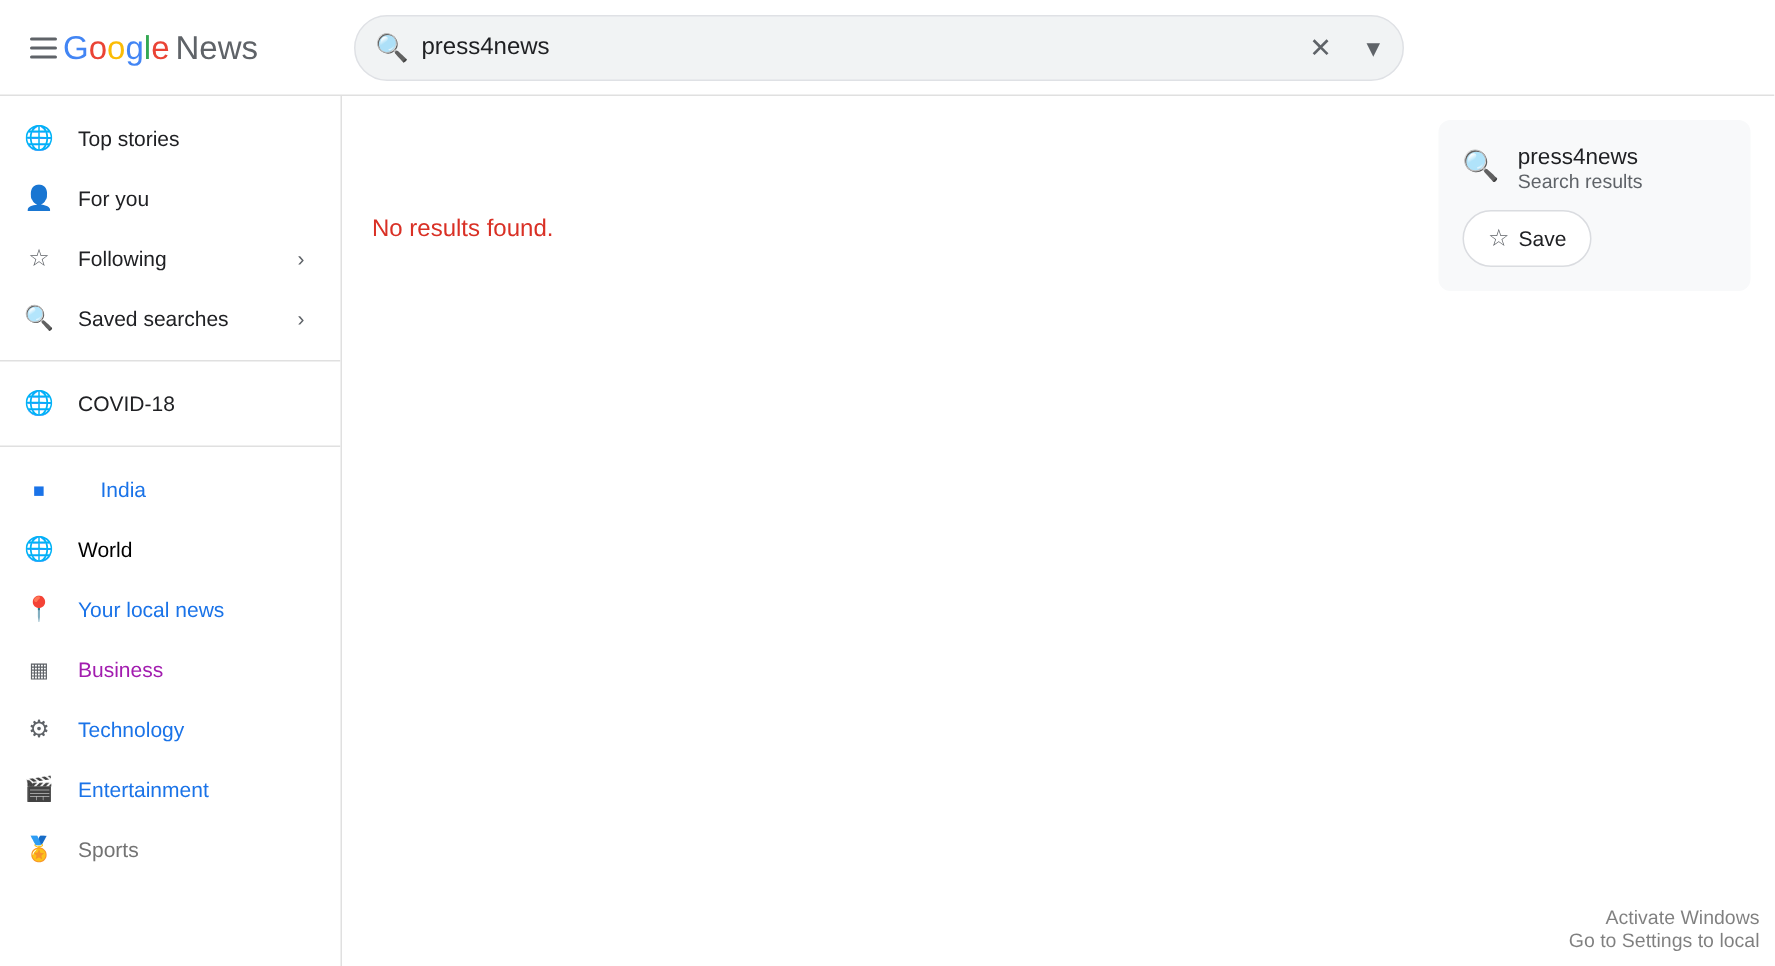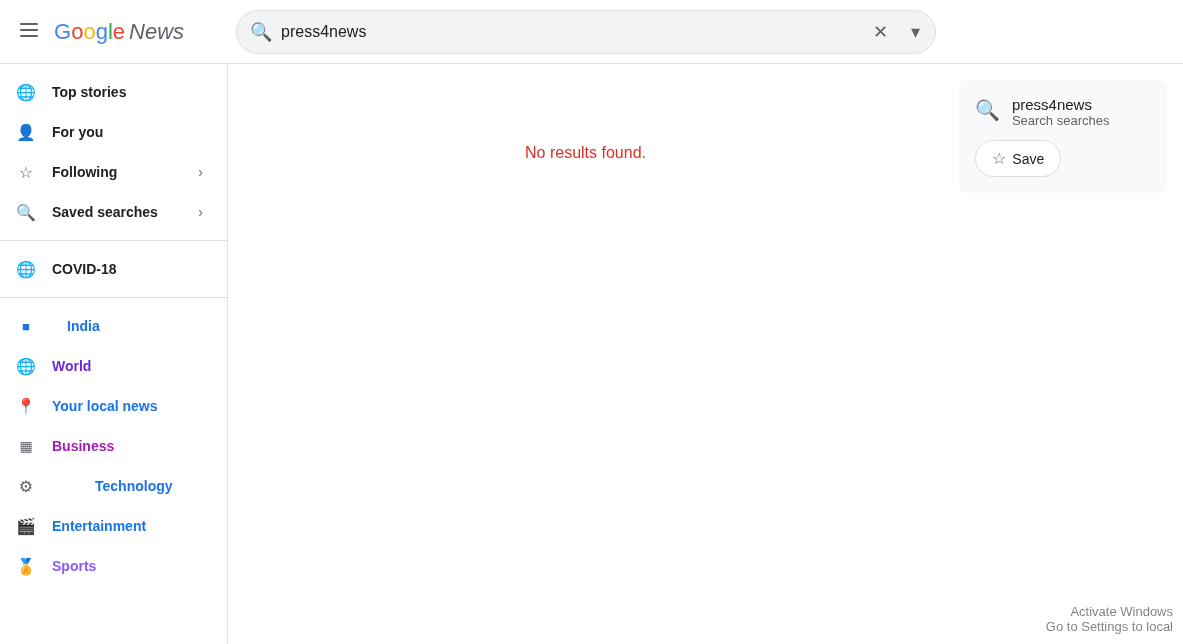--- a/index.html
+++ b/index.html
@@ -9,21 +9,21 @@
     .header {
       display: flex;
       align-items: center;
       padding: 8px 16px;
       border-bottom: 1px solid #e0e0e0;
       height: 64px;
       background: #fff;
     }
     .header-left {
       display: flex;
-      gap: 12px;
+      align-items: center;
       min-width: 220px;
     }
     .hamburger {
       cursor: pointer;
       display: flex;
       flex-direction: column;
       gap: 4px;
       padding: 4px;
     }
     .hamburger span {
@@ -44,21 +44,20 @@
       font-weight: 400;
     }
     .g-blue { color: #4285F4; }
     .g-red { color: #EA4335; }
     .g-yellow { color: #FBBC05; }
     .g-green { color: #34A853; }
     .news-text {
       font-size: 22px;
       color: #5f6368;
       font-weight: 400;
-      font-style: italic;
     }
 
     
     .search-container {
       flex: 1;
       max-width: 700px;
       position: relative;
       display: flex;
       align-items: center;
     }
@@ -132,39 +131,37 @@
       height: 20px;
       display: flex;
       align-items: center;
       justify-content: center;
       color: #5f6368;
       font-size: 16px;
     }
     .sidebar-item .item-label {
       flex: 1;
       font-size: 14px;
-      font-weight: bold;
     }
     .sidebar-item.colored .item-label { color: #1a73e8; }
     .sidebar-item .chevron {
       color: #5f6368;
       font-size: 14px;
     }
     .sidebar-divider {
       border: none;
       border-top: 1px solid #e0e0e0;
       margin: 8px 0;
     }
 
     
     .content {
       flex: 1;
       display: flex;
       flex-direction: column;
-      align-items: center;
       justify-content: flex-start;
       padding: 60px 20px;
       position: relative;
     }
     .no-results {
       font-size: 16px;
       color: #d93025;
       margin-top: 20px;
     }
 
@@ -293,60 +290,60 @@
 
     <hr class="sidebar-divider">
 
     <div class="sidebar-item colored">
       <span class="item-icon" style="color:#1a73e8; font-size:13px;">■</span>
       <span class="item-label" style="color:#1a73e8;margin-left:15px;">India</span>
     </div>
 
     <div class="sidebar-item colored">
       <span class="item-icon">🌐</span>
-      <span class="item-label" style="color:#6d28d9;">World</span>
+      <span class="item-label" style="color:#000000;">World</span>
     </div>
 
     <div class="sidebar-item colored">
       <span class="item-icon">📍</span>
       <span class="item-label" style="color:#1a73e8;">Your local news</span>
     </div>
 
     <div class="sidebar-item colored">
       <span class="item-icon" style="font-size:14px;">▦</span>
       <span class="item-label" style="color:#a21caf;">Business</span>
     </div>
 
     <div class="sidebar-item colored">
       <span class="item-icon">⚙</span>
-      <span class="item-label" style="color:#1a73e8;margin-left:43px;">Technology</span>
+      <span class="item-label" style="color:#1a73e8;">Technology</span>
     </div>
 
     <div class="sidebar-item colored">
       <span class="item-icon">🎬</span>
       <span class="item-label" style="color:#1a73e8;">Entertainment</span>
     </div>
 
     <div class="sidebar-item colored">
       <span class="item-icon">🏅</span>
-      <span class="item-label" style="color:#8b5cf6;">Sports</span>
+      <span class="item-label" style="color:#737373;">Sports</span>
     </div>
   </nav>
 
   <main class="content">
     <p class="no-results">No results found.</p>
   </main>
 
   <aside class="right-panel">
     <div class="search-result-card">
       <div class="search-result-card-top">
         <span class="search-result-icon">🔍</span>
         <div>
           <div class="search-result-title">press4news</div>
-          <div class="search-result-sub">Search searches</div>
+          <div class="search-result-sub">Search results</div>
         </div>
       </div>
       <button class="save-button">
         <span class="star-icon">☆</span>
         <span>Save</span>
       </button>
     </div>
   </aside>
 
 </div>

